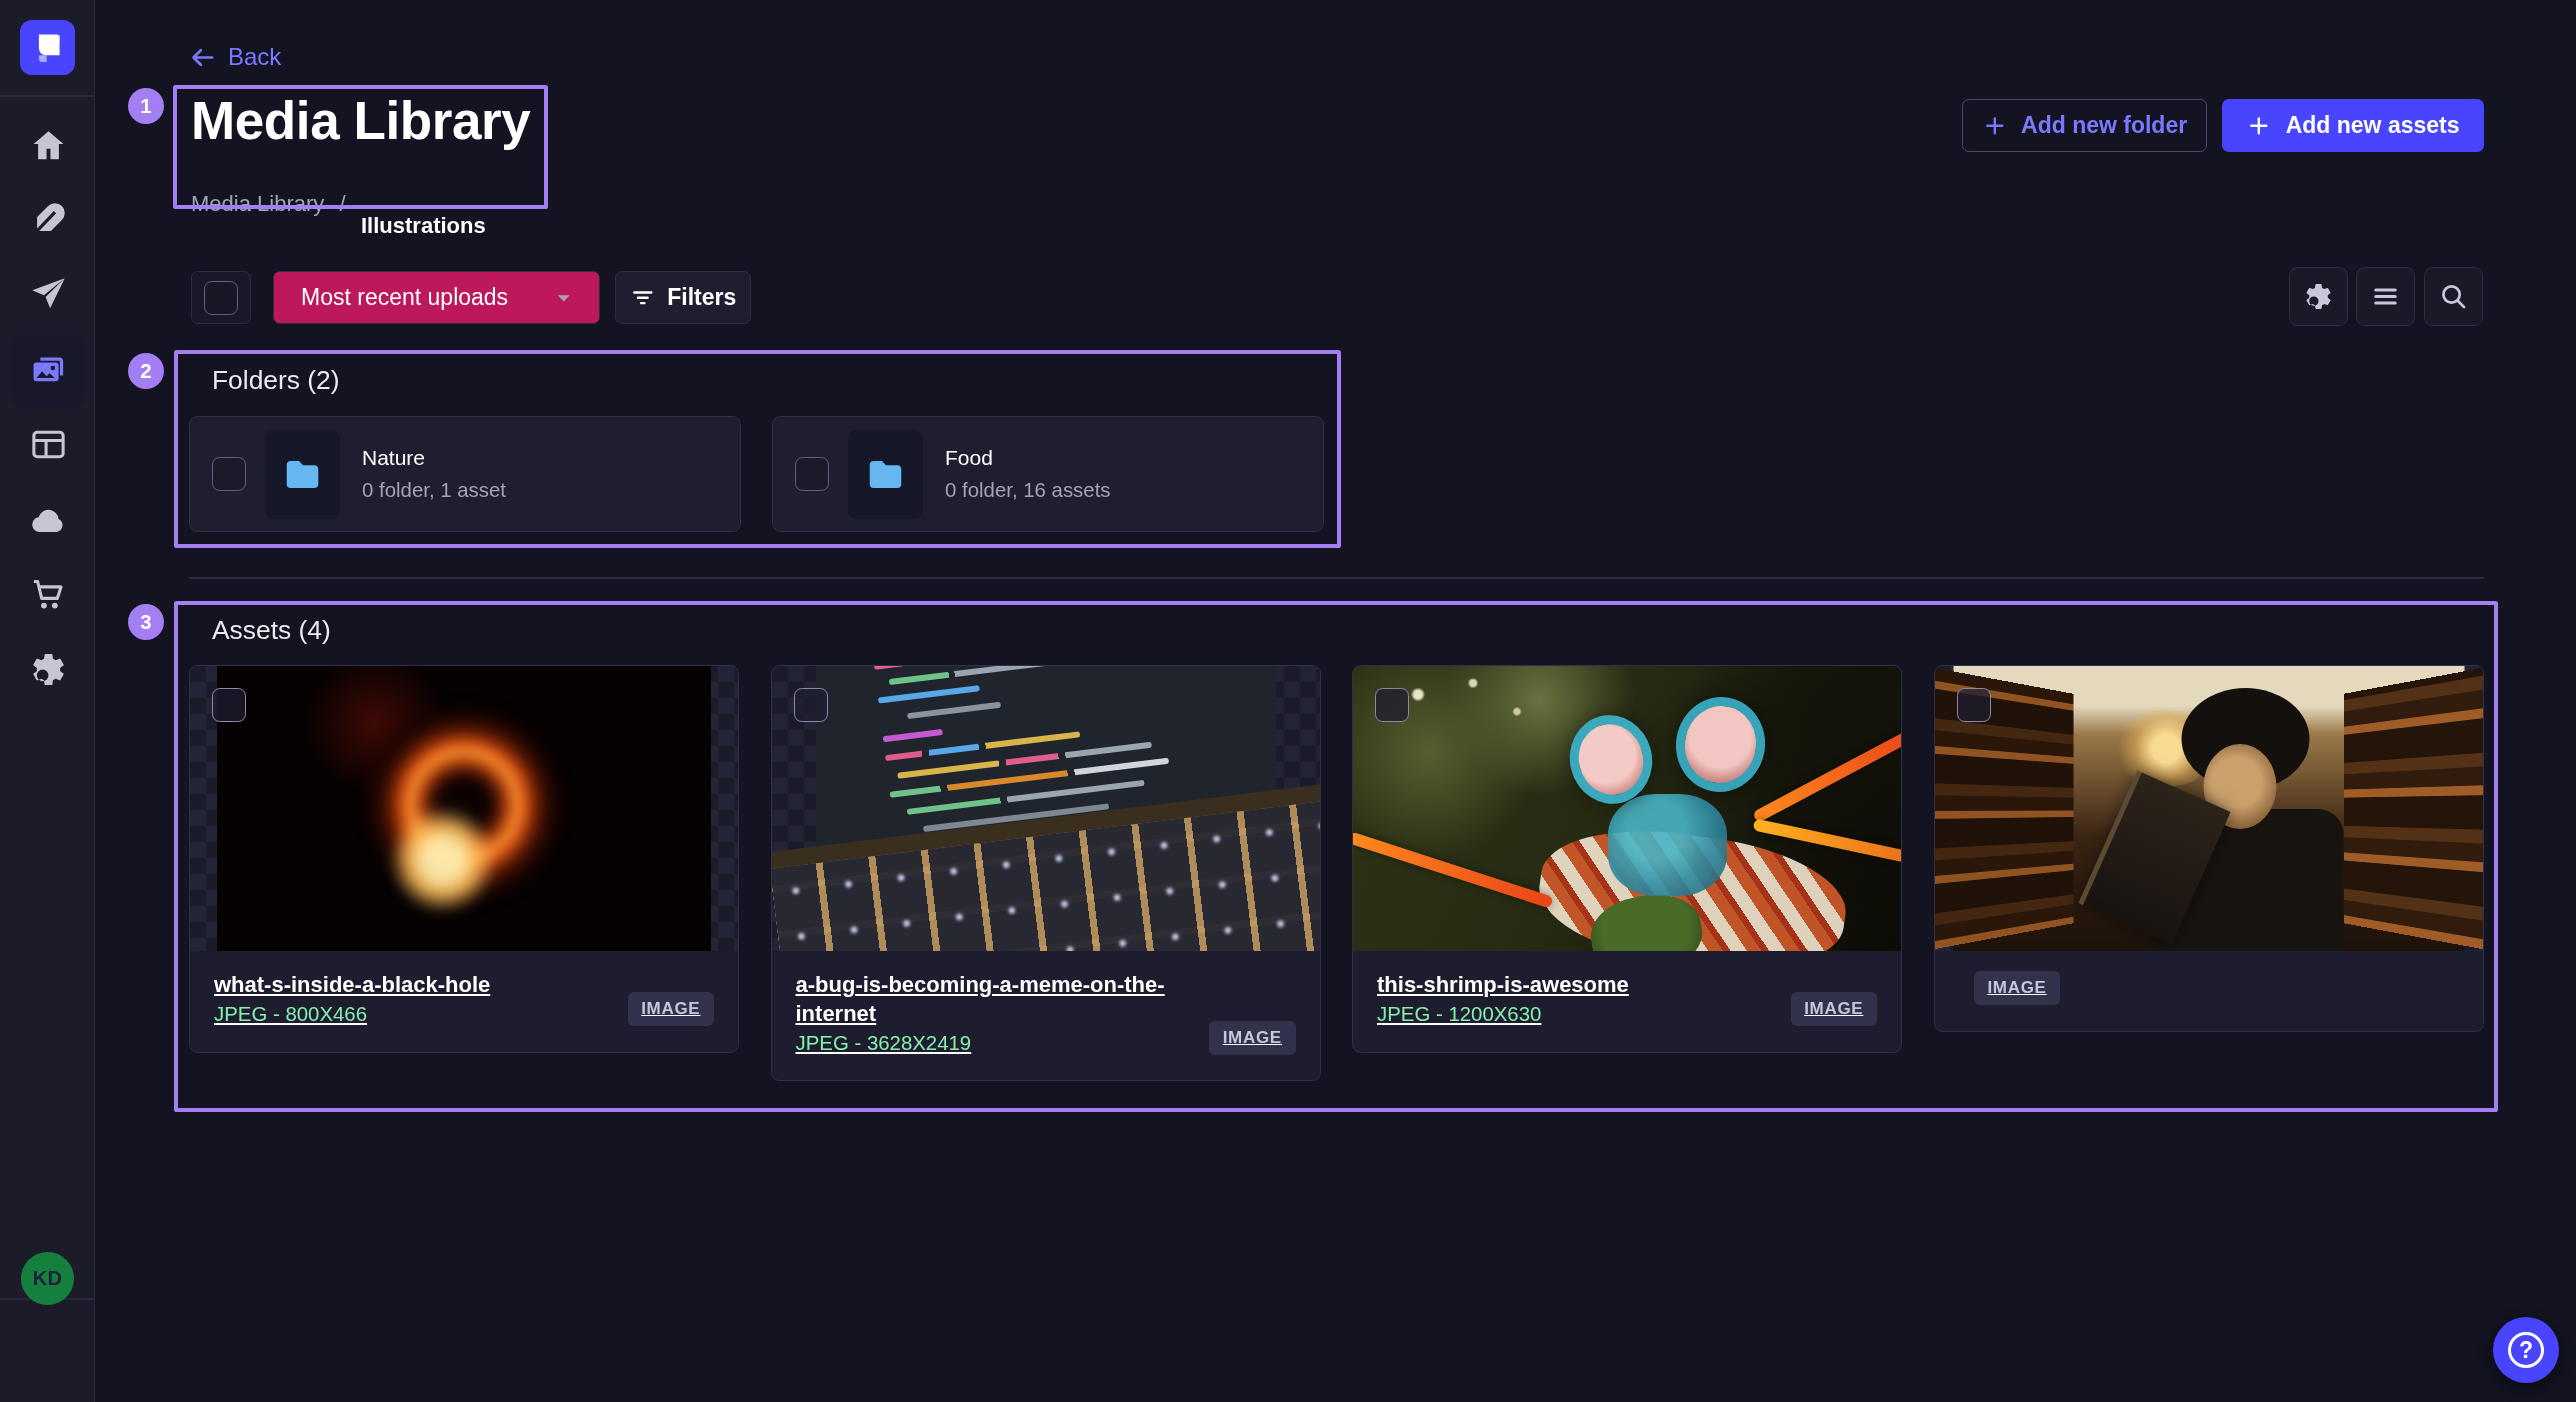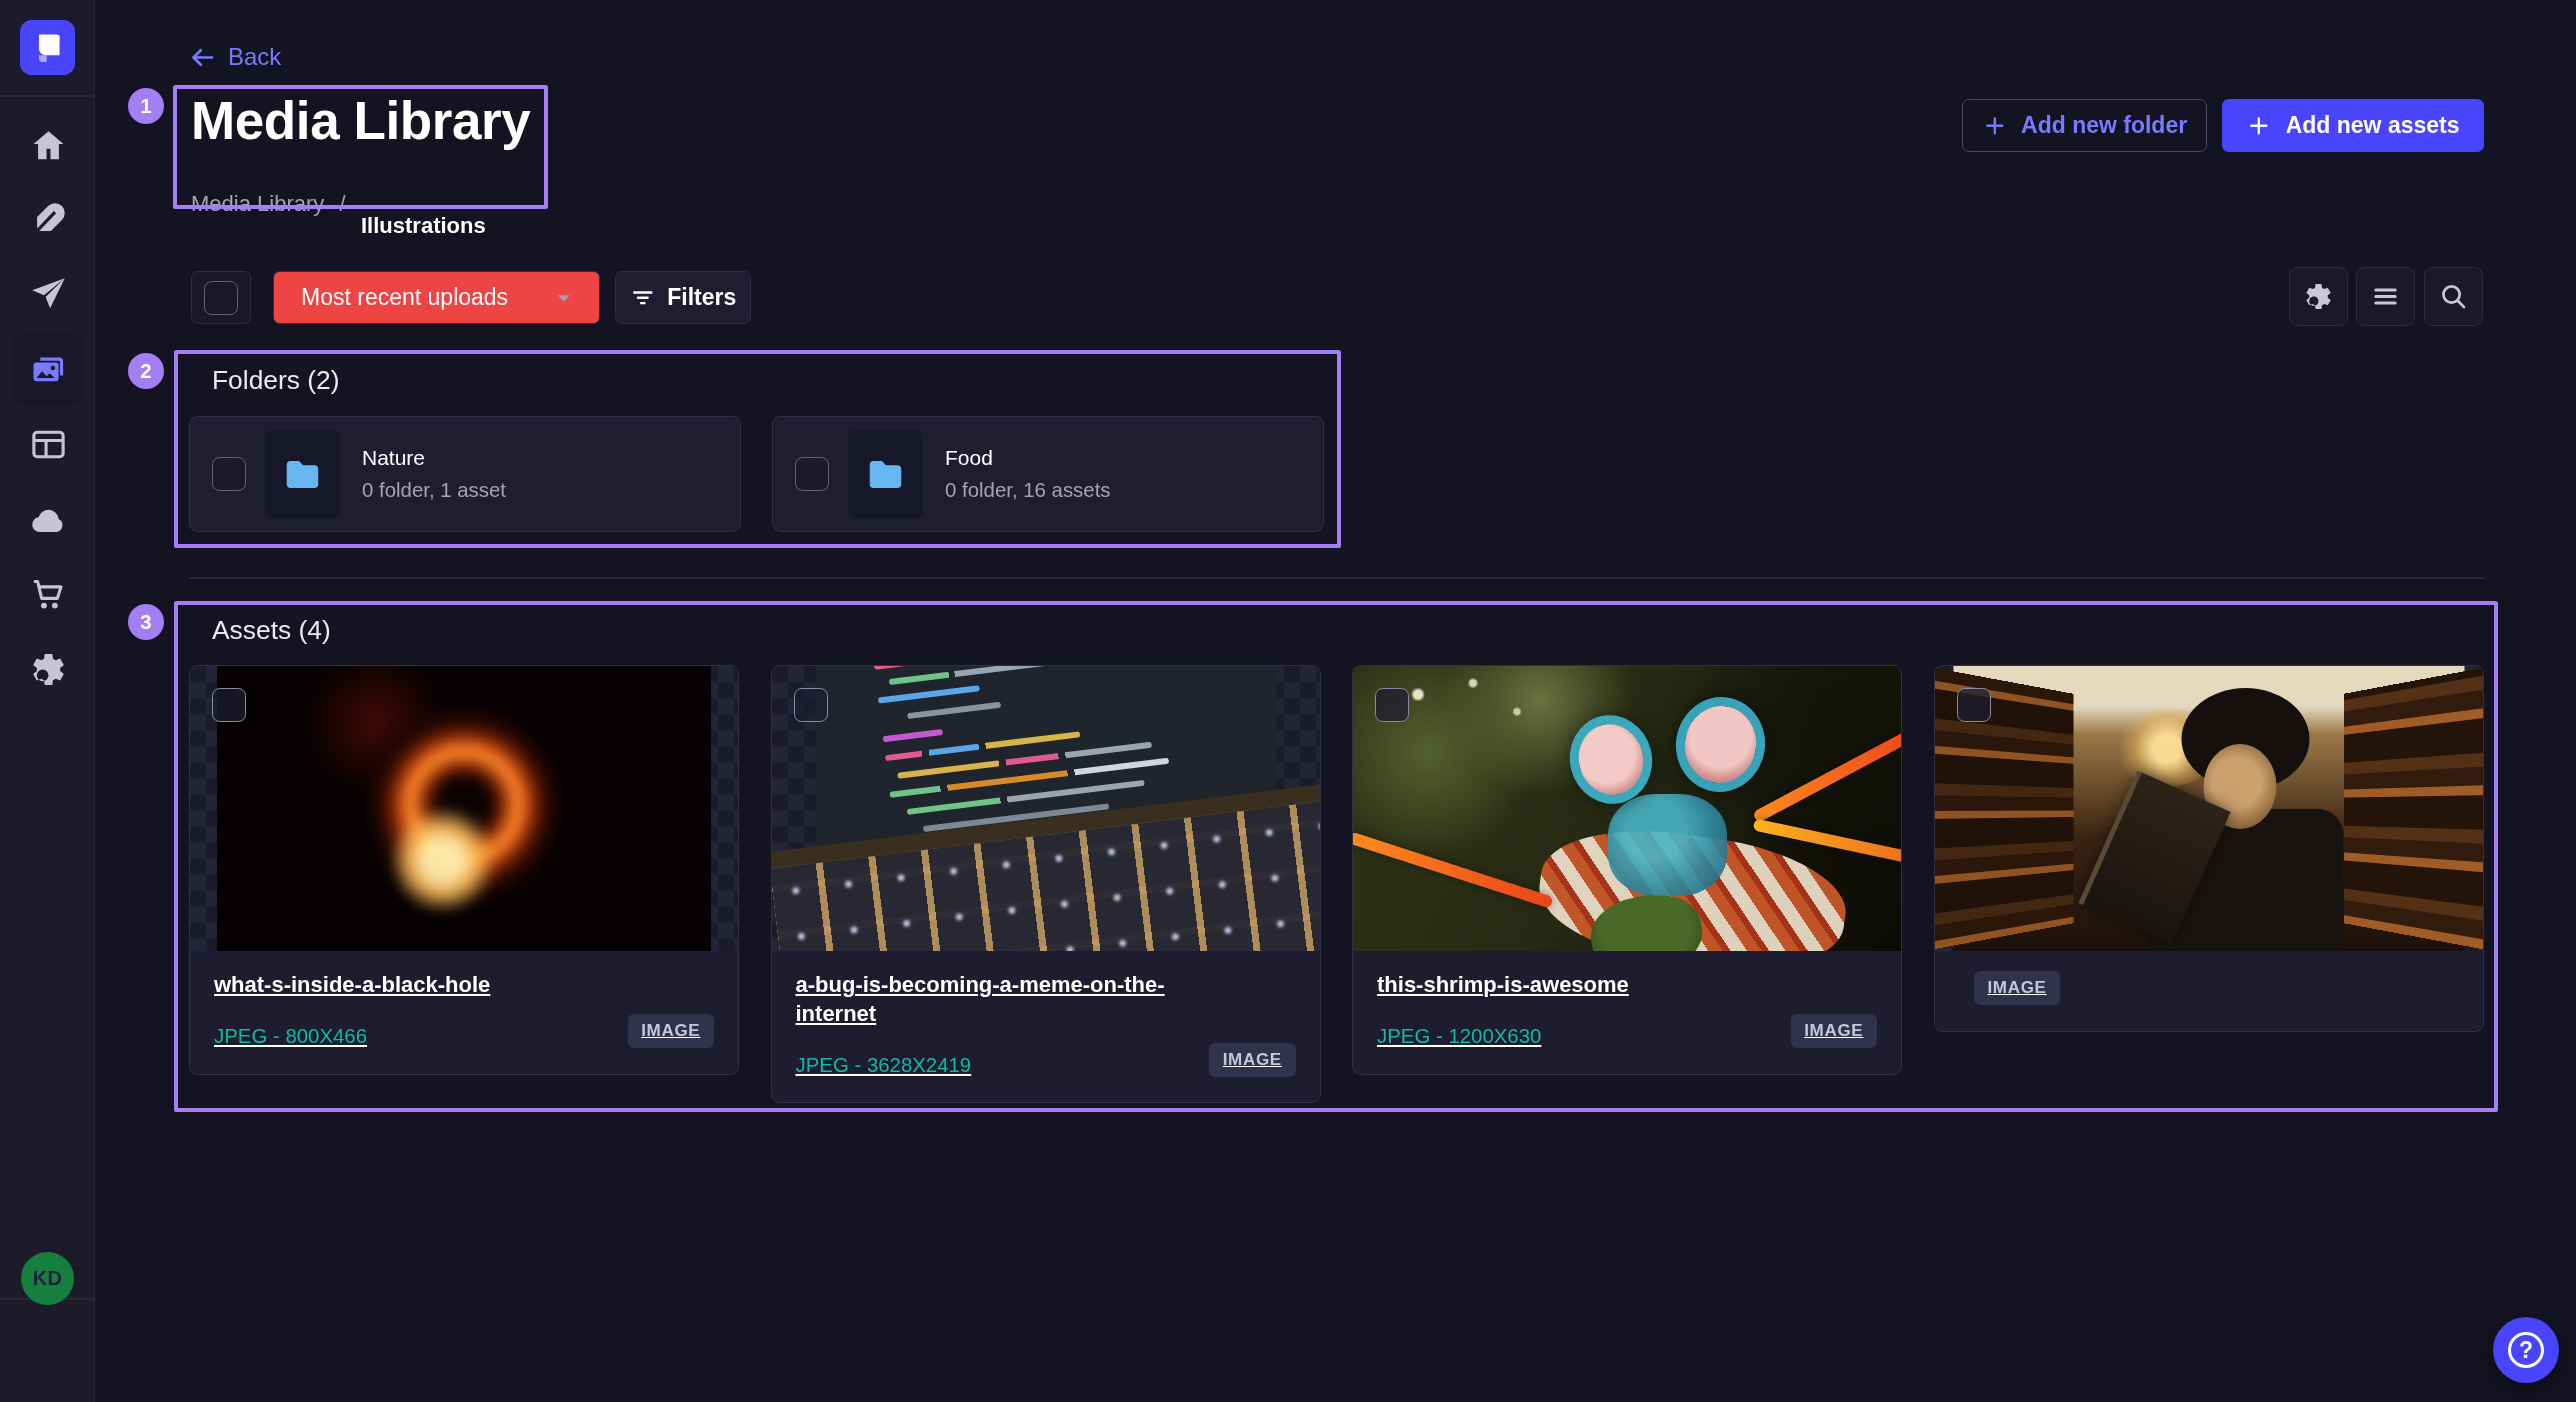--- a/index.html
+++ b/index.html
@@ -90,21 +90,21 @@
     position:absolute; left:191px; top:271px; width:60px; height:53px;
     border:1.7px solid #2d2d46; border-radius:6.8px; background:#181826;
     display:flex; align-items:center; justify-content:center; cursor:pointer;
   }
   .checkbox {
     width:34px; height:34px; border:1.7px solid #62627f; border-radius:7.7px;
     background:rgba(24,24,38,.6); cursor:pointer;
   }
   .sort-select {
     position:absolute; left:273px; top:271px; width:327px; height:53px;
-    background:#ef4444; border:1.7px solid #2d2d46; border-radius:6.8px;
+    background:#be185d; border:1.7px solid #2d2d46; border-radius:6.8px;
     display:flex; align-items:center; justify-content:space-between;
     padding:0 22px 0 27px; font-size:23px; font-weight:500; color:#fff; cursor:pointer;
   }
   .sort-select svg { width:25.6px; height:25.6px; color:#a3a3b5; }
   .filters-btn {
     position:absolute; left:615px; top:271px; width:136px; height:53px;
     background:#1e1e30; border:1.7px solid #2d2d46; border-radius:6.8px;
     display:flex; align-items:center; justify-content:center; gap:12px;
     font-size:23px; font-weight:600; color:#fff; cursor:pointer;
   }
@@ -239,21 +239,21 @@
     background:radial-gradient(circle at 45% 45%, #caa06c 0 40%, #8a6238 75%, #4a3category 100%);
     background:radial-gradient(circle at 45% 45%, #caa06c 0 40%, #8a6238 75%, #4a3218 100%); }
   .person-body { position:absolute; left:194px; top:143px; width:196px; height:145px; border-radius:25.6px 25.6px 0 0; background:#17130f; }
   .book { position:absolute; left:150px; top:119px; width:102px; height:145px; background:linear-gradient(#2c231a, #191310);
     transform:rotate(24deg); border-left:5.1px solid #5a4a32; box-shadow:0 0 15.3px rgba(0,0,0,.5); }
 
   
   .caption { padding:20.4px 24px 25.6px; display:flex; align-items:flex-end;text-decoration:underline; }
   .cap-text { flex:1; min-width:0; }
   .cap-title { font-size:22px; font-weight:700; color:#fff; line-height:1.3; overflow-wrap:anywhere; }
-  .cap-meta  { font-size:20.4px; color:#14b8a6; margin-top:25px; }
+  .cap-meta  { font-size:20.4px; color:#86efac; margin-top:3px; }
   .badge {
     flex:none; margin-left:15.3px; background:#32324d; color:#c7c7db;
     font-size:17px; font-weight:700; letter-spacing:0.7px;
     padding:6.8px 13.6px; border-radius:6px;
   }
 
   
   .help-btn {
     position:absolute; left:2493px; top:1317px; width:66px; height:66px; border-radius:50%;
     background:#4945ff; display:flex; align-items:center; justify-content:center; cursor:pointer;

